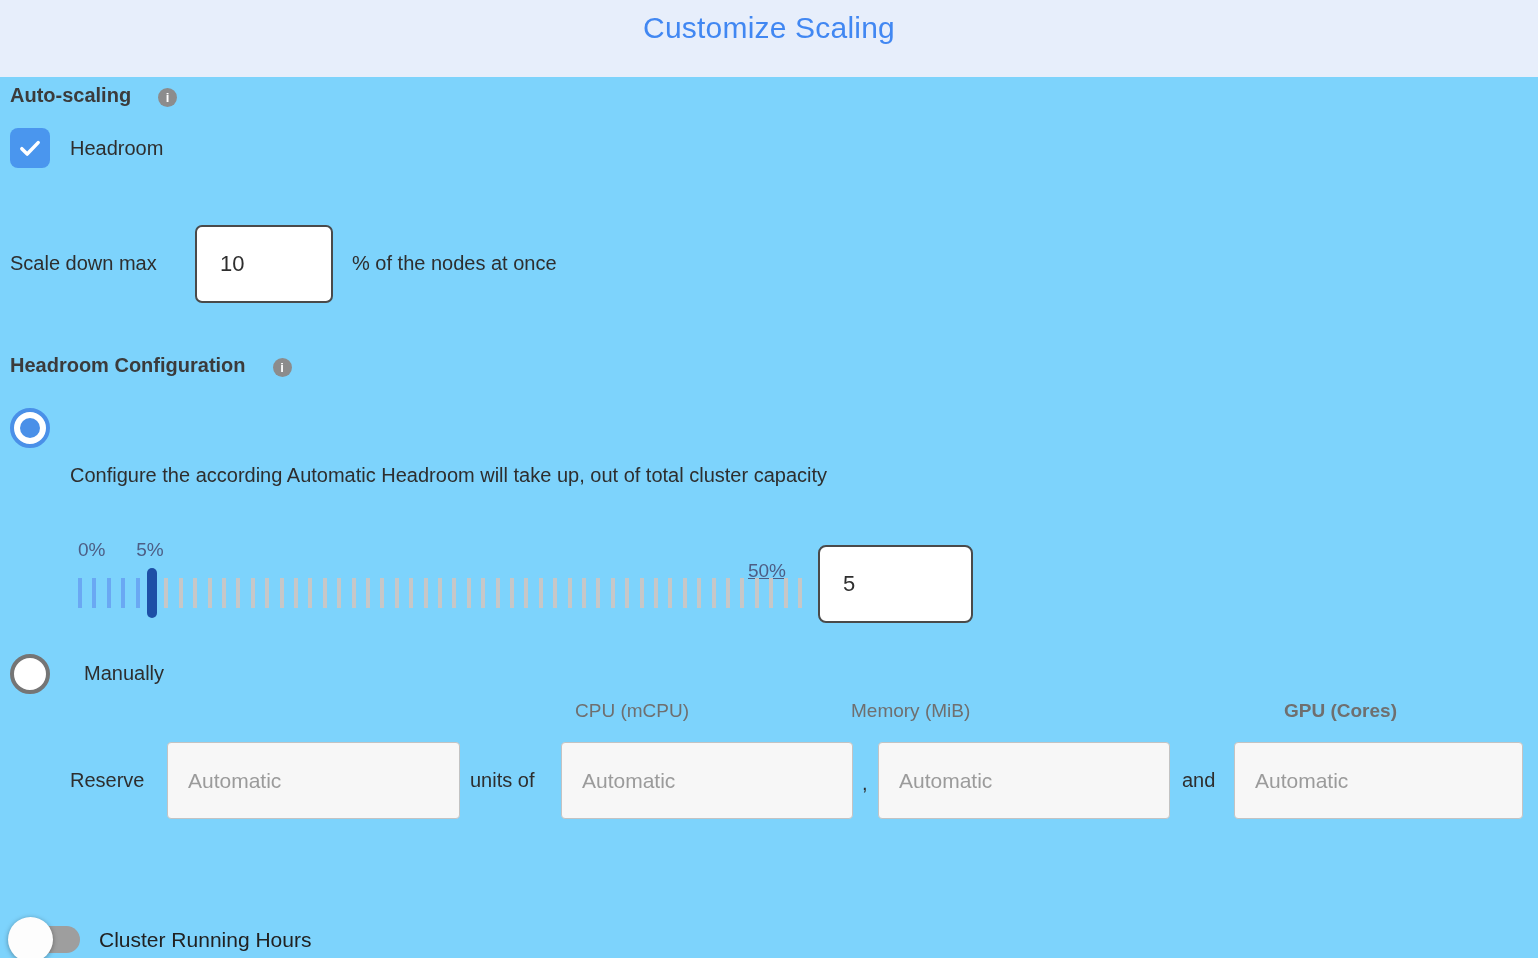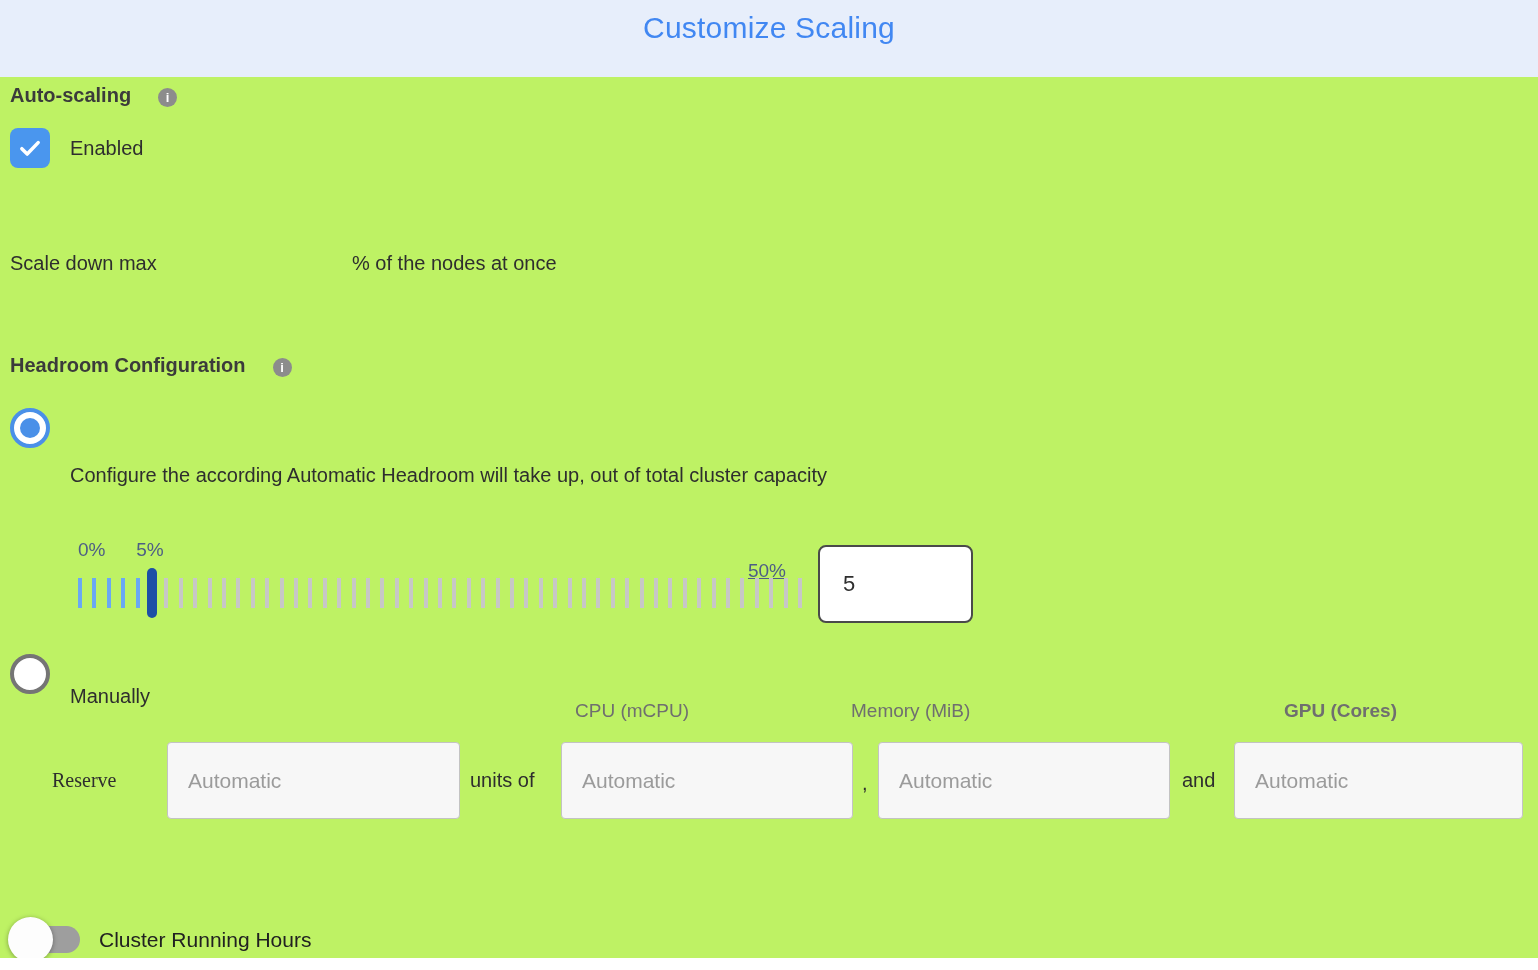--- a/index.html
+++ b/index.html
@@ -1,20 +1,20 @@
 <!DOCTYPE html>
 <html><head>
 <meta charset="utf-8">
 <style>
   * { margin: 0; padding: 0; box-sizing: border-box; }
   html,body { background: #fff; }
   body { font-family: "Liberation Sans", sans-serif; color: #2e2e2e; }
   .page {
     position: relative; width: 1538px; height: 958px;
-    background: #bef264; overflow: hidden;
+    background: #7dd3fc; overflow: hidden;
   }
   
   .dialog-header {
     position: absolute; left: 0; top: 0; width: 1538px; height: 77px;
     background: #e7eefb; text-align: center;
   }
   .dialog-title {
     display: inline-block; margin-top: 11px;
     font-size: 30px; font-weight: 400; color: #4187f2; letter-spacing: .2px;
   }
@@ -95,23 +95,24 @@
     <span class="info-icon">i</span>
   </div>
 
   <div class="checkbox">
     <span style="display:inline-flex;">
       <svg width="28" height="28" viewBox="0 0 24 24">
           <path d="M5 12.6l4.6 4.6L19 7.4" fill="none" stroke="#ffffff" stroke-width="3" stroke-linecap="round" stroke-linejoin="round"></path>
         </svg>
     </span>
   </div>
-  <div class="txt" style="left:70px; top:137px;">Enabled</div>
+  <div class="txt" style="left:70px; top:137px;">Headroom</div>
 
   <div class="txt" style="left:10px; top:252px;">Scale down max</div>
+  <input class="num-input" style="left: 195px; top: 225px; width: 138px; height: 78px;" value="10">
   <div class="txt" style="left:352px; top:252px;">% of the nodes at once</div>
 
   <div class="section-label" style="left:10px; top:354px;">
     <span>Headroom Configuration</span>
     <span class="info-icon">i</span>
   </div>
 
   <div class="radio selected" style="left:10px; top:408px;">
     <span class="dot"></span>
   </div>
@@ -174,27 +175,27 @@
         <span class="tick" style="left: 691.2px;"></span>
         <span class="tick" style="left: 705.6px;"></span>
         <span class="tick" style="left: 720px;"></span>
       </span>
     <span class="slider-thumb" style="left: 69px;"></span>
   </div>
 
   <input class="num-input" style="left: 818px; top: 545px; width: 155px; height: 78px; border-radius: 8px;" value="5">
 
   <div class="radio unselected" style="left:10px; top:654px;"></div>
-  <div class="txt" style="left:70px; top:662px;margin-top:23px;">Manually</div>
+  <div class="txt" style="left:84px; top:662px;">Manually</div>
 
   <div class="gray-hd" style="left:575px; top:700px;">CPU (mCPU)</div>
   <div class="gray-hd" style="left:851px; top:700px;">Memory (MiB)</div>
   <div class="gray-hd" style="left:1284px; top:700px;font-weight:bold;">GPU (Cores)</div>
 
-  <div class="txt" style="left:52px; top:769px;font-family:Liberation Serif, serif;">Reserve</div>
+  <div class="txt" style="left:70px; top:769px;">Reserve</div>
   <input class="auto-input" style="left: 167px; top: 742px; width: 293px;" placeholder="Automatic">
   <div class="txt" style="left:470px; top:769px;">units of</div>
   <input class="auto-input" style="left: 561px; top: 742px; width: 292px;" placeholder="Automatic">
   <div class="txt" style="left:862px; top:772px;">,</div>
   <input class="auto-input" style="left: 878px; top: 742px; width: 292px;" placeholder="Automatic">
   <div class="txt" style="left:1182px; top:769px;">and</div>
   <input class="auto-input" style="left: 1234px; top: 742px; width: 289px;" placeholder="Automatic">
 
   <div class="toggle">
     <span class="track"></span>

